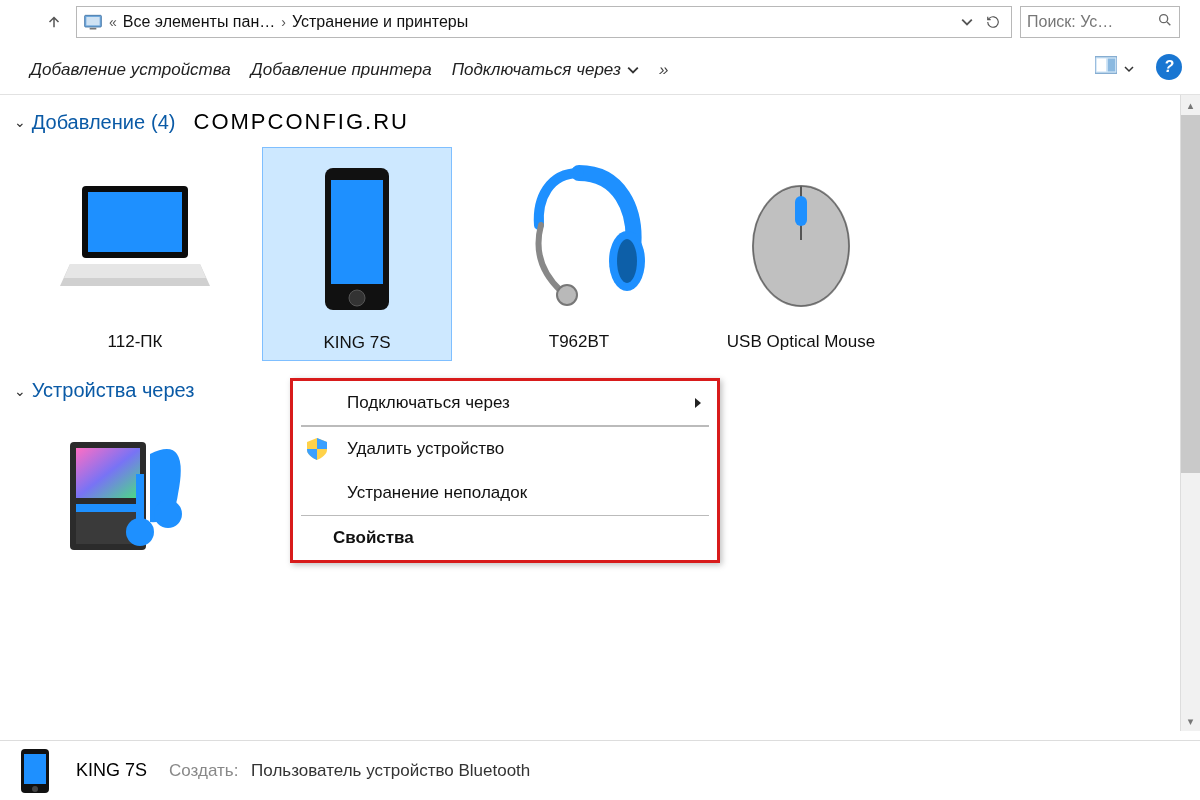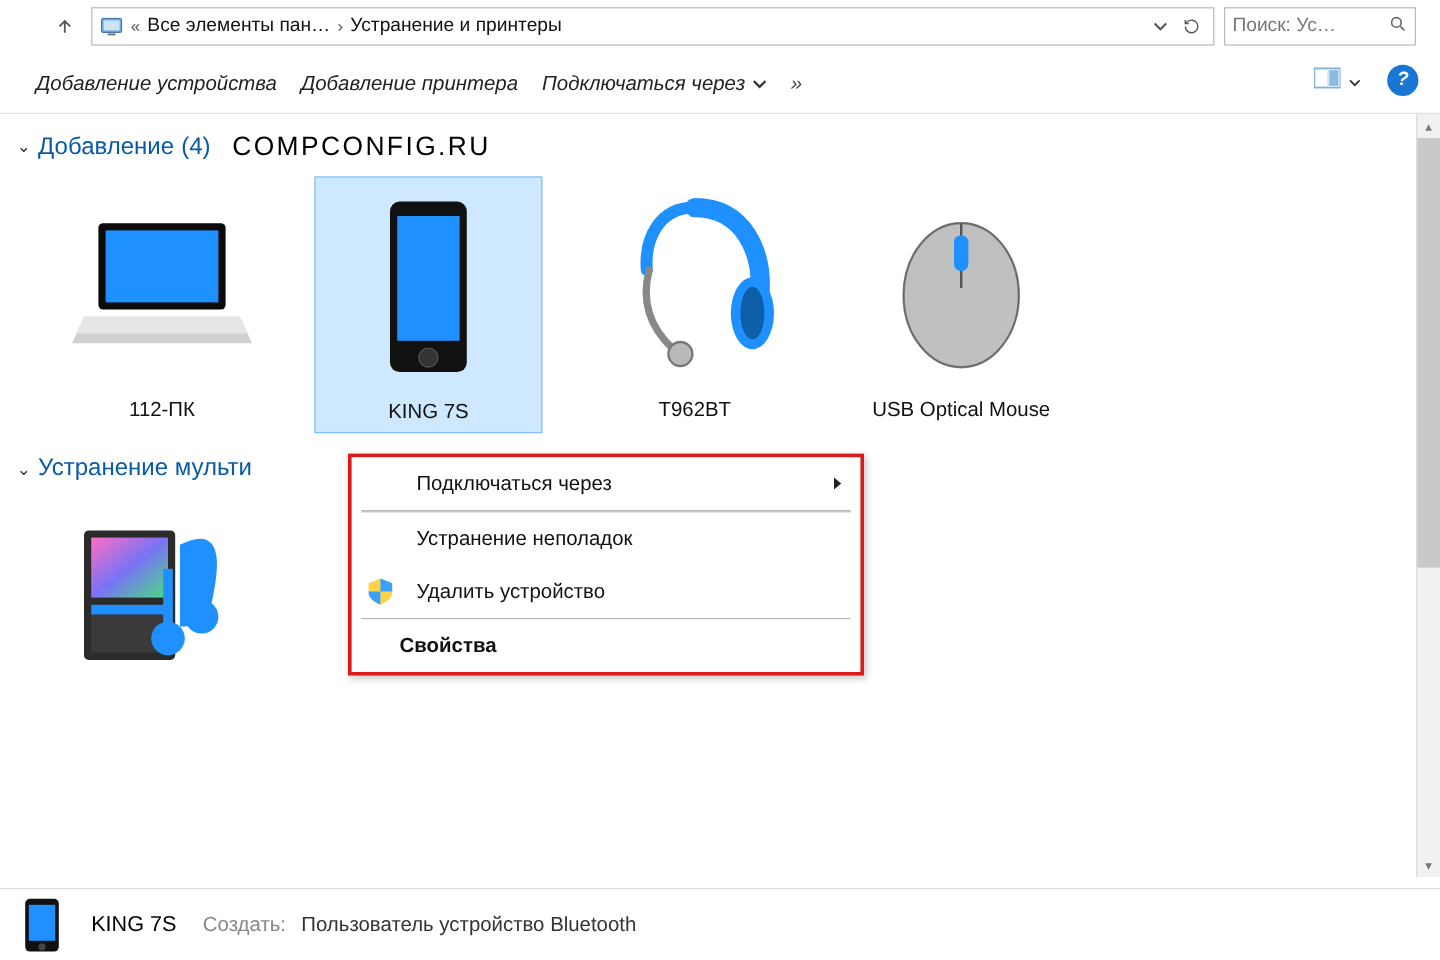--- a/index.html
+++ b/index.html
@@ -335,21 +335,21 @@
           <ellipse cx="65" cy="78" rx="48" ry="60" fill="none" stroke="#666" stroke-width="1"></ellipse>
         </svg>
       </div>
       <div class="label">USB Optical Mouse</div>
     </div>
 
   </div>
 
   <div class="group-header" style="margin-top:6px">
     <span class="chev">⌄</span>
-    <span>Устранение мульти</span>
+    <span>Устройства через</span>
   </div>
 
   <div class="device-grid" style="padding-top:0">
     <div class="device" style="width:170px">
       <div class="icon-box media" style="height:150px">
         <svg width="150" height="150" viewBox="0 0 150 150">
           <rect x="20" y="28" width="76" height="108" rx="4" fill="#2b2b2b"></rect>
           <rect x="26" y="34" width="64" height="50" fill="url(#g1)"></rect>
           <defs>
             <linearGradient id="g1" x1="0" y1="0" x2="1" y2="1">
@@ -377,31 +377,31 @@
     </div>
     <div class="sb-btn">▾</div>
   </div>
 
 </div>
 
 <div class="context-menu">
   <div class="cm-item with-arrow">Подключаться через</div>
   <div class="cm-sep"></div>
   <div class="cm-sep"></div>
-  <div class="cm-item">Устранение неполадок</div>
   <div class="cm-item">
     <span class="shield-icon">
       <svg width="20" height="22" viewBox="0 0 20 22">
         <path d="M10 0 L20 4 L20 12 C20 18 10 22 10 22 C10 22 0 18 0 12 L0 4 Z" fill="#ffd24a"></path>
         <path d="M10 0 L20 4 L20 11 L10 11 Z" fill="#3aa0ff"></path>
         <path d="M0 11 L10 11 L10 22 C10 22 0 18 0 12 Z" fill="#3aa0ff"></path>
       </svg>
     </span>
     <span>Удалить устройство</span>
   </div>
+  <div class="cm-item">Устранение неполадок</div>
   <div class="cm-sep"></div>
   <div class="cm-item bold">Свойства</div>
 </div>
 
 <div class="details-pane">
   <span class="details-phone">
     <svg width="32" height="46" viewBox="0 0 32 46">
       <rect x="2" y="1" width="28" height="44" rx="4" fill="#111"></rect>
       <rect x="5" y="6" width="22" height="30" fill="#1e90ff"></rect>
       <circle cx="16" cy="41" r="3" fill="#444"></circle>

